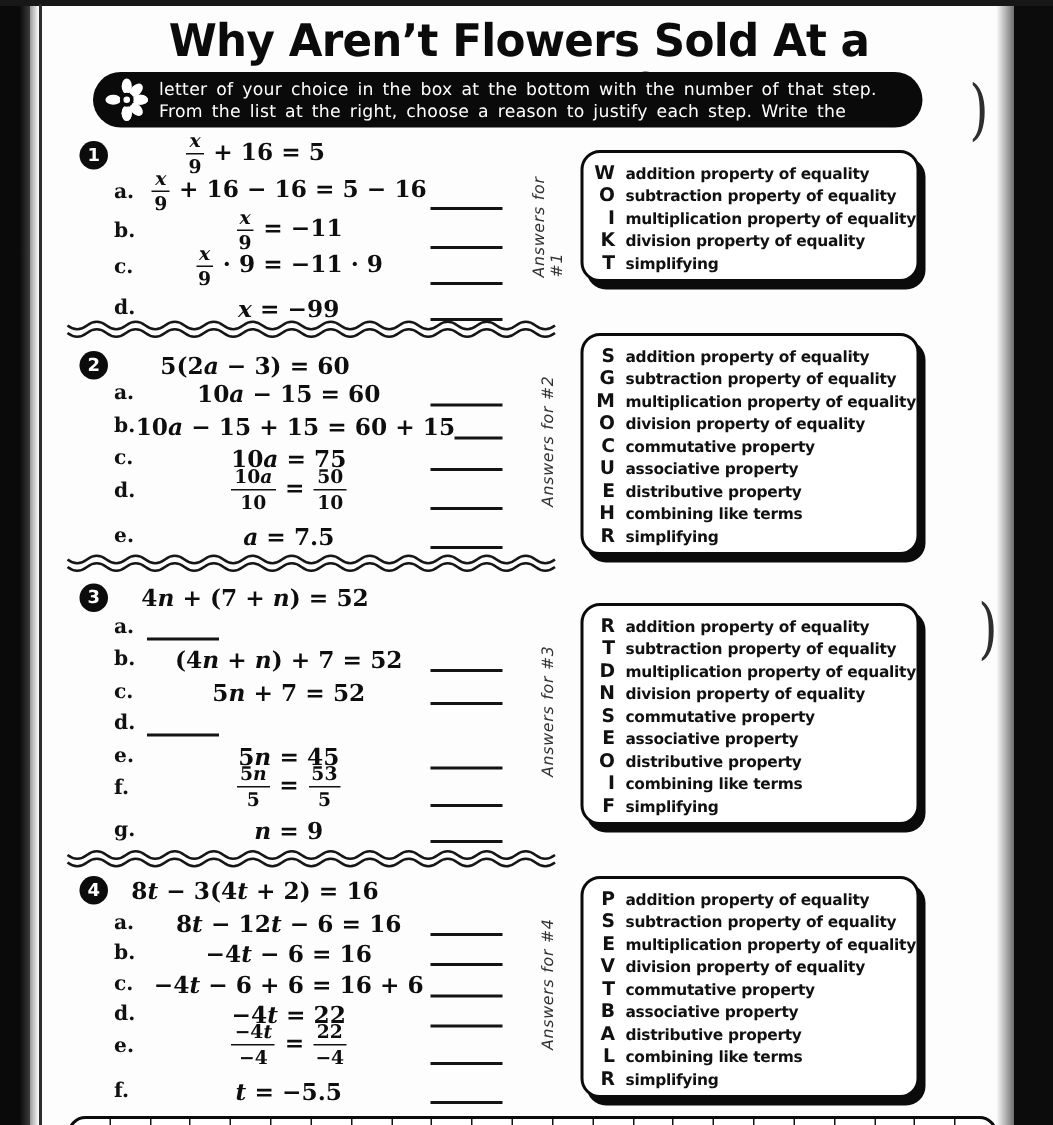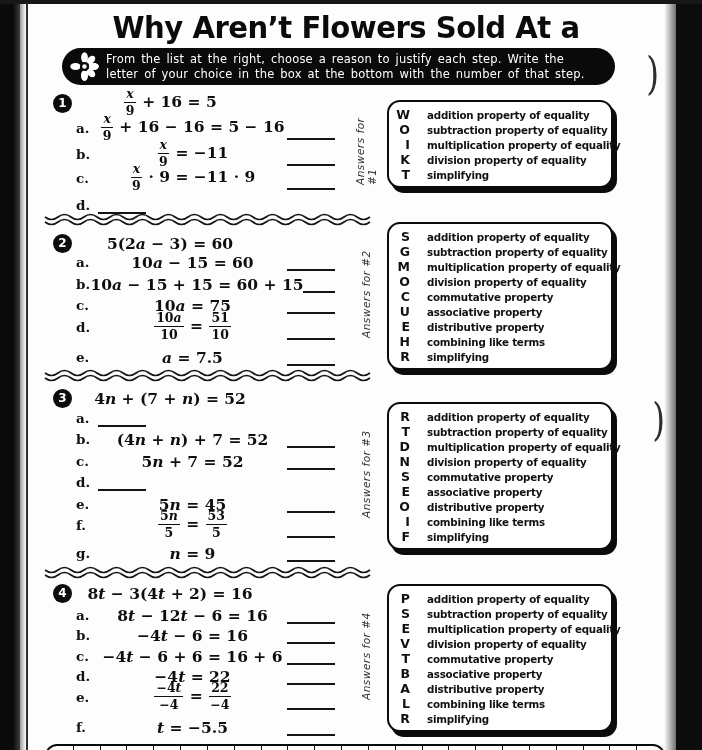--- a/index.html
+++ b/index.html
@@ -35,21 +35,21 @@
   .step-row{position:absolute;left:76px;width:259px;display:flex;align-items:center;}
   .step-letter{width:22px;font-family:"DejaVu Serif",serif;font-weight:700;font-size:13.5px;}
   .step-eq{flex:1;text-align:center;}
   .blank{width:48px;border-bottom:2.2px solid #141414;align-self:flex-end;margin-bottom:2px;}
 
   .ansbox{position:absolute;left:387px;width:226px;box-sizing:border-box;background:#fff;
           border:2.6px solid #0b0b0b;border-radius:13px;box-shadow:4px 5px 0 0 #0b0b0b;
           padding:5px 2px 4px 5px;}
   .choice-row{display:flex;align-items:baseline;height:15px;}
   .choice-letter{width:16px;text-align:right;font-weight:700;font-size:12.5px;flex:none;}
-  .choice-text{margin-left:17px;font-weight:700;font-size:10.3px;letter-spacing:-0.2px;white-space:nowrap;}
+  .choice-text{margin-left:7px;font-weight:700;font-size:10.3px;letter-spacing:-0.2px;white-space:nowrap;}
   .vlabel{position:absolute;left:357px;width:17px;display:flex;align-items:center;justify-content:center;
           writing-mode:vertical-rl;transform:rotate(180deg);font-style:italic;font-size:10.5px;
           color:#333;letter-spacing:0.5px;}
 
   .strip{position:absolute;left:45px;top:744px;width:620px;height:30px;box-sizing:border-box;
          background:#fff;border:2.5px solid #0b0b0b;border-radius:12px;display:flex;overflow:hidden;}
   .strip-cell{flex:1;border-right:1.6px solid #141414;}
   .strip-cell:last-child{border-right:none;}
 
   .curl{position:absolute;font-family:"DejaVu Serif",serif;font-size:44px;color:#2e2e2e;
@@ -79,22 +79,22 @@
           <ellipse cx="15.5" cy="6.5" rx="3.4" ry="5.2" transform="rotate(45 15.5 15.5)"></ellipse>
           <ellipse cx="15.5" cy="6.5" rx="3.4" ry="5.2" transform="rotate(90 15.5 15.5)"></ellipse>
           <ellipse cx="15.5" cy="6.5" rx="3.4" ry="5.2" transform="rotate(135 15.5 15.5)"></ellipse>
           <ellipse cx="15.5" cy="6.5" rx="3.4" ry="5.2" transform="rotate(180 15.5 15.5)"></ellipse>
         </g>
         <circle cx="15.5" cy="15.5" r="4.6" fill="#0a0a0a"></circle>
         <circle cx="15.5" cy="15.5" r="2.2" fill="#fff"></circle>
       </svg>
     </span>
     <div class="banner-lines">
+      <div>letter of your choice in the box at the bottom with the number of that step.</div>
       <div>From the list at the right, choose a reason to justify each step.  Write the</div>
-      <div>letter of your choice in the box at the bottom with the number of that step.</div>
     </div>
   </div>
 
   <div>
       <div class="given-row" style="top: 90px; height: 26px;">
         <span class="pnum" style="position: static; flex: 0 0 auto;">1</span>
         <span class="eq given-eq"><span class="frac">
             <span class="fnum"><i>x</i></span>
             <span class="fden">9</span>
           </span> + 16 = 5</span>
@@ -118,20 +118,21 @@
       <div class="step-row" style="top: 164px; height: 28px;">
         <span class="step-letter">c.</span>
         <span class="eq step-eq"><span class="frac">
             <span class="fnum"><i>x</i></span>
             <span class="fden">9</span>
           </span> · 9 = −11 · 9</span>
         <span class="blank"></span>
       </div>
       <div class="step-row" style="top: 194px; height: 22px;">
         <span class="step-letter">d.</span>
+        <span class="eq step-eq"><i>x</i> = −99</span>
         <span class="blank"></span>
       </div>
       <div class="ansbox" style="top: 100px;">
         <div class="choice-row">
           <span class="choice-letter">W</span>
           <span class="choice-text">addition property of equality</span>
         </div>
         <div class="choice-row">
           <span class="choice-letter">O</span>
           <span class="choice-text">subtraction property of equality</span>
@@ -168,21 +169,21 @@
         <span class="step-letter">c.</span>
         <span class="eq step-eq">10<i>a</i> = 75</span>
         <span class="blank"></span>
       </div>
       <div class="step-row" style="top: 312px; height: 30px;">
         <span class="step-letter">d.</span>
         <span class="eq step-eq"><span class="frac">
             <span class="fnum">10<i>a</i></span>
             <span class="fden">10</span>
           </span> = <span class="frac">
-            <span class="fnum">51</span>
+            <span class="fnum">50</span>
             <span class="fden">10</span>
           </span></span>
         <span class="blank"></span>
       </div>
       <div class="step-row" style="top: 346px; height: 22px;">
         <span class="step-letter">e.</span>
         <span class="eq step-eq"><i>a</i> = 7.5</span>
         <span class="blank"></span>
       </div>
       <div class="ansbox" style="top: 222px;">

